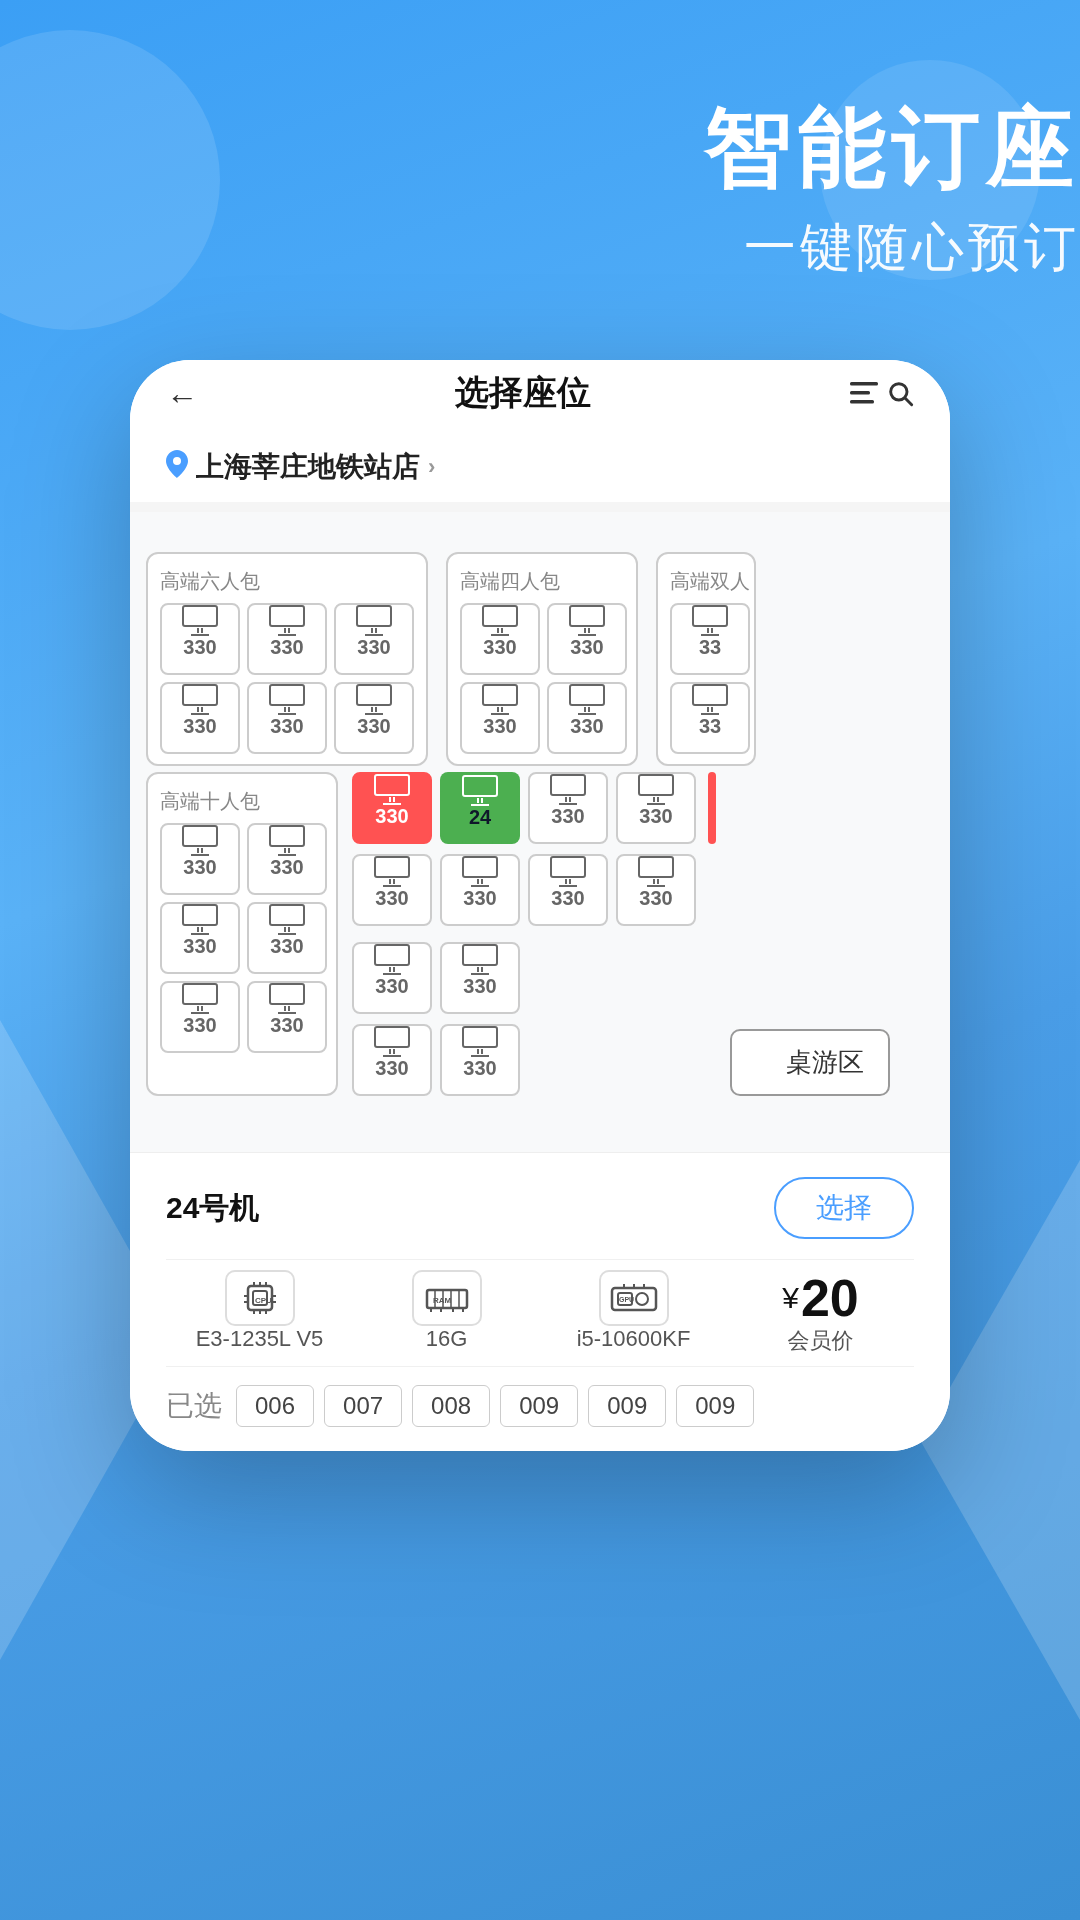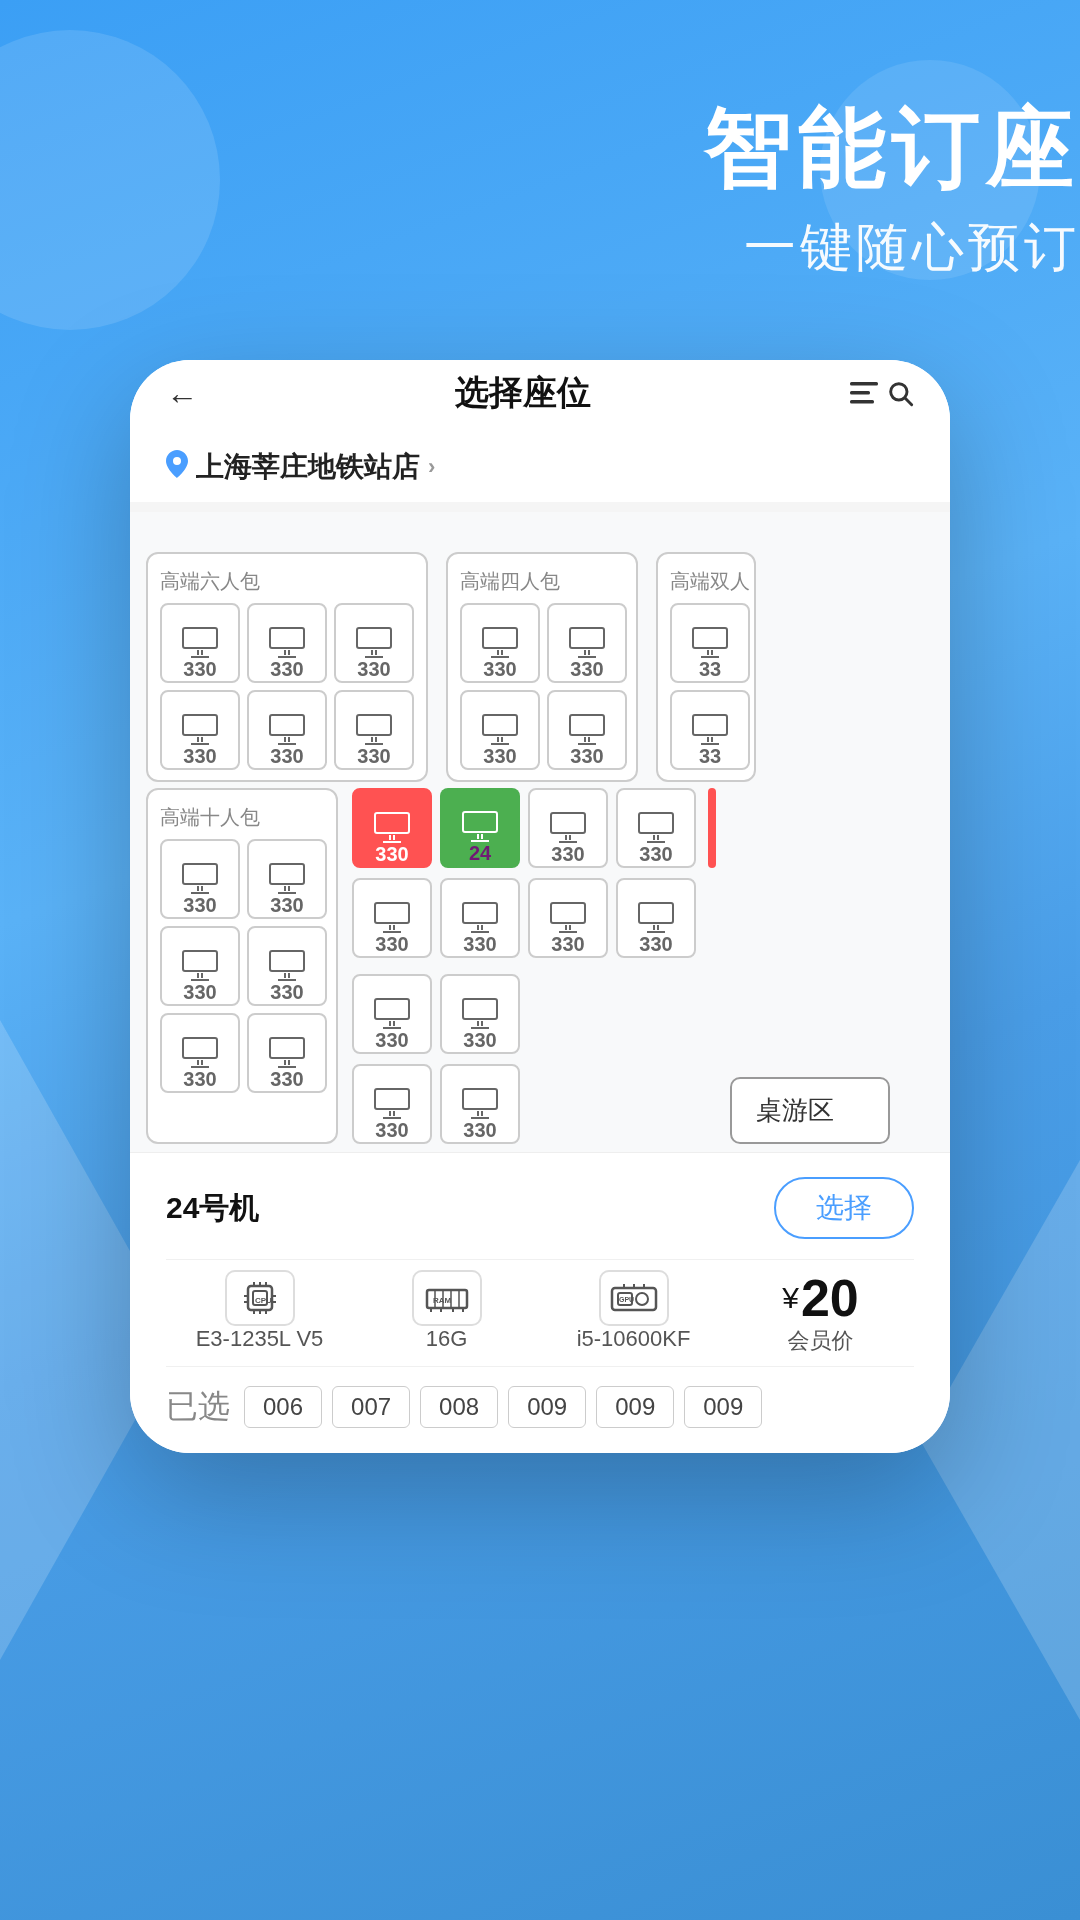--- a/index.html
+++ b/index.html
@@ -277,21 +277,21 @@
 
     
     .selected-row {
       display: flex;
       align-items: center;
       gap: 10px;
       margin-top: 18px;
       flex-wrap: wrap;
     }
     .selected-label {
-      font-size: 32px;
+      font-size: 28px;
       color: #888;
       margin-right: 4px;
     }
     .selected-seat-tag {
       border: 1.5px solid #ccc;
       border-radius: 6px;
       padding: 6px 18px;
       font-size: 24px;
       color: #444;
     }
@@ -313,21 +313,21 @@
     }
 
     
     .board-game-area {
       border: 2px solid #999;
       border-radius: 10px;
       padding: 14px 24px;
       margin-right: 20px;
       display: flex;
       align-items: center;
-      justify-content: flex-start;
+      justify-content: flex-end;
       font-size: 26px;
       color: #333;
       font-weight: 500;
       min-width: 160px;
       background: #fff;
     }
 
     .room-container {
       border: 2px solid #ccc;
       border-radius: 12px;
@@ -354,27 +354,27 @@
       gap: 7px;
     }
     .sg1 {
       display: grid;
       grid-template-columns: repeat(1, 80px);
       gap: 7px;
     }
 
     .seat-cell {
       width: 80px;
-      height: 80px;
+      height: 72px;
       border: 2px solid #ccc;
       border-radius: 8px;
       display: flex;
       flex-direction: column;
       align-items: center;
-      justify-content: flex-end;
+      justify-content: flex-start;
       font-size: 20px;
       color: #666;
       background: #fff;
       position: relative;
     }
     .seat-cell.occupied {
       background: #ff5252;
       border-color: #ff5252;
       color: #fff;
     }
@@ -654,21 +654,21 @@
                   <div class="mon-base"></div>
                 </div>
               <span class="num" style="color:#fff;font-weight:700;">330</span>
             </div>
             <div class="seat-cell selected-green">
               <div class="mon" style="color:#fff">
                   <div class="mon-screen"></div>
                   <div class="mon-neck"></div>
                   <div class="mon-base"></div>
                 </div>
-              <span class="num" style="color:#701a75;font-weight:700;">24</span>
+              <span class="num" style="color:#0f172a;font-weight:700;">24</span>
             </div>
             <div class="seat-cell">
                 <div class="mon">
                   <div class="mon-screen"></div>
                   <div class="mon-neck"></div>
                   <div class="mon-base"></div>
                 </div>
                 <span class="num">330</span>
               </div>
             <div class="seat-cell">

